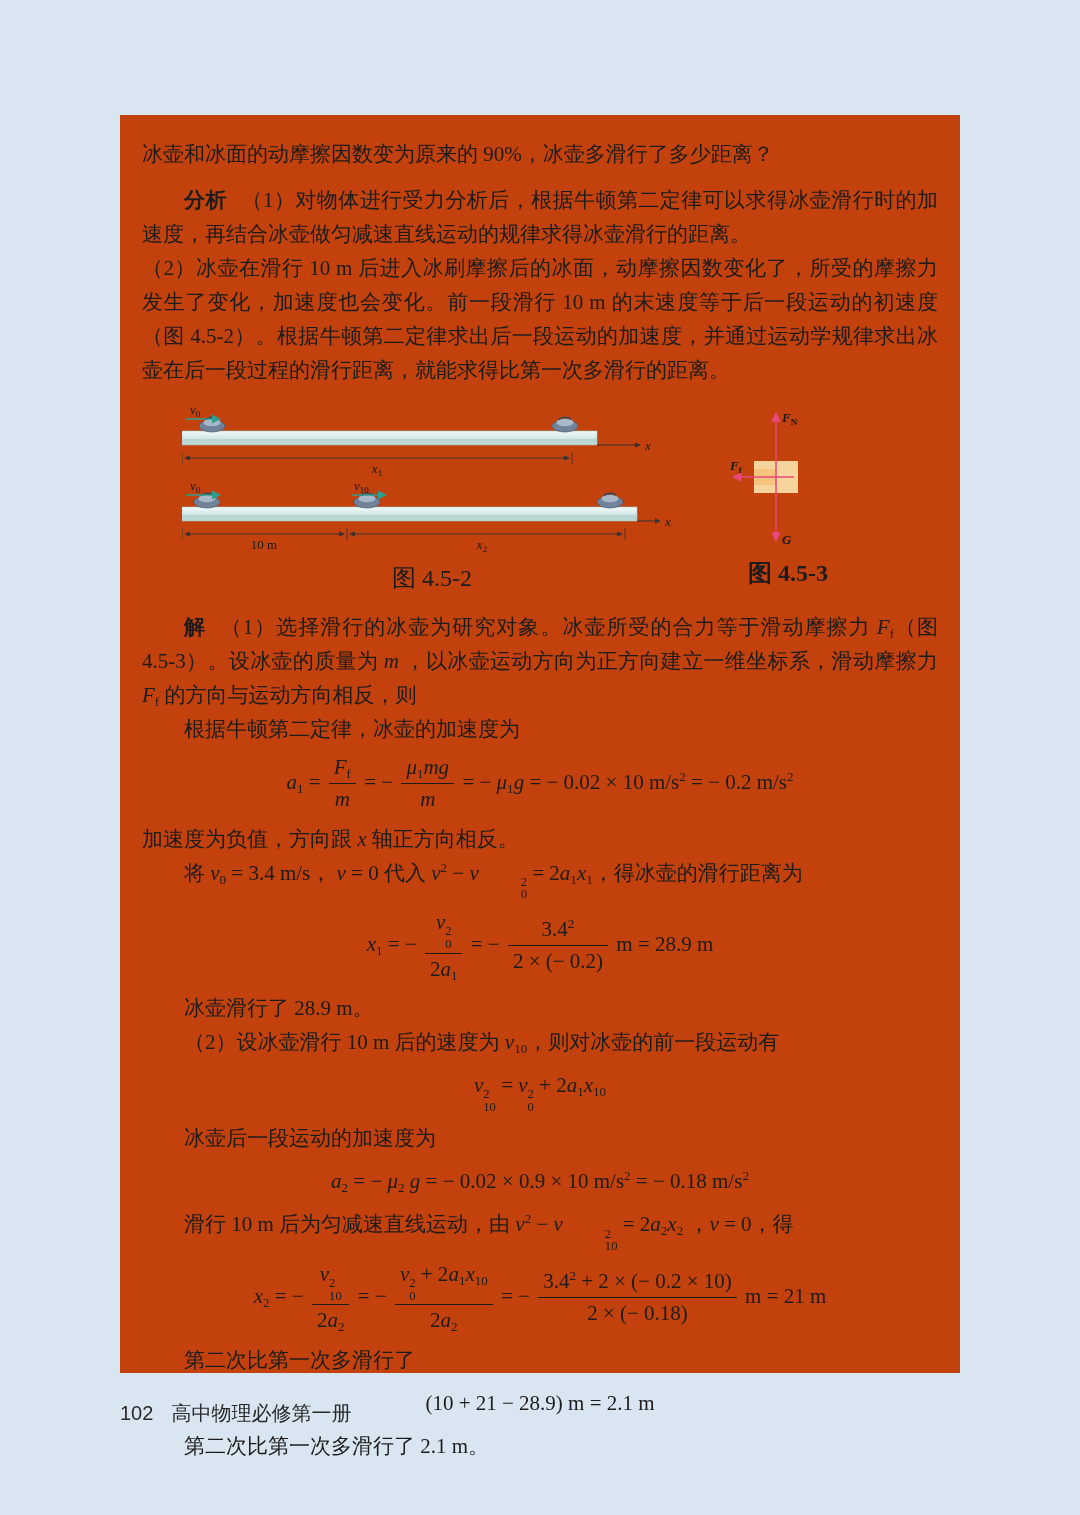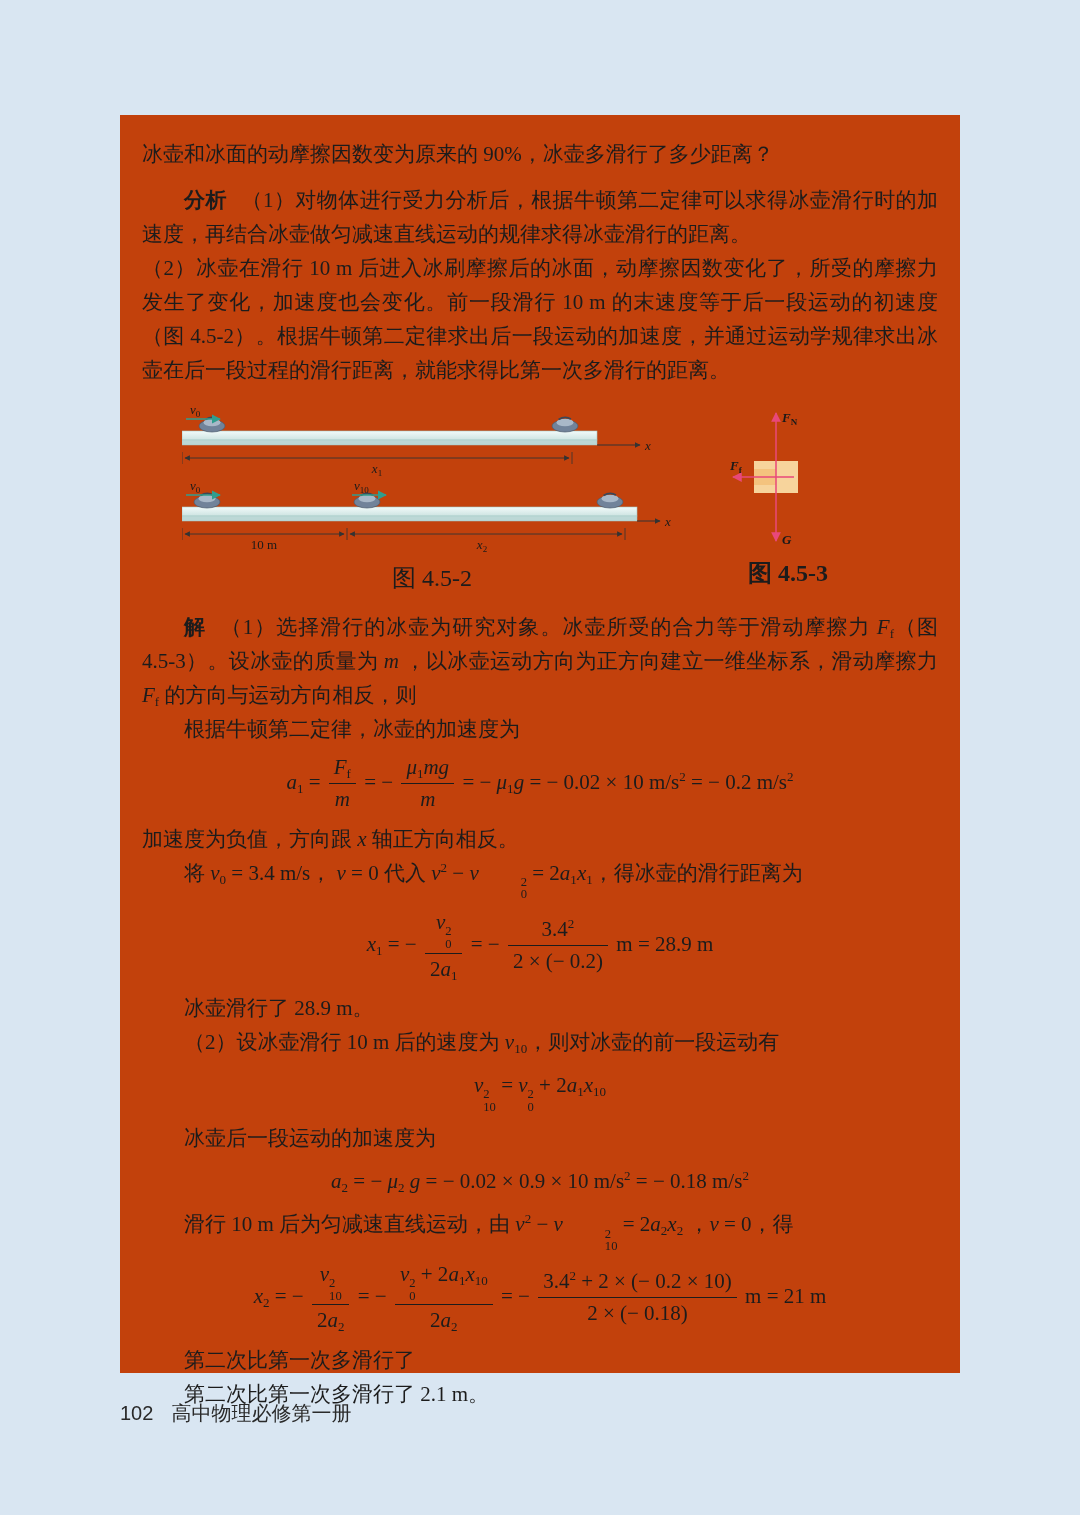--- a/index.html
+++ b/index.html
@@ -224,20 +224,21 @@
               <span>0</span>
             </span> + 2<i>a</i><sub>1</sub><i>x</i><sub>10</sub></span>
           <span class="fden">2<i>a</i><sub>2</sub></span>
         </span> = − <span class="frac">
           <span class="fnum">3.4<sup>2</sup> + 2 × (− 0.2 × 10)</span>
           <span class="fden">2 × (− 0.18)</span>
         </span> m = 21 m</div>
 
     <p class="para indent">第二次比第一次多滑行了</p>
 
+    <div class="equation">(10 + 21 − 28.9) m = 2.1 m</div>
 
     <p class="para indent">第二次比第一次多滑行了 2.1 m。</p>
   </div>
 
   <div class="footer">
     <span class="pagenum">102</span>
     <span class="booktitle">高中物理必修第一册</span>
   </div>
 </div>
 

